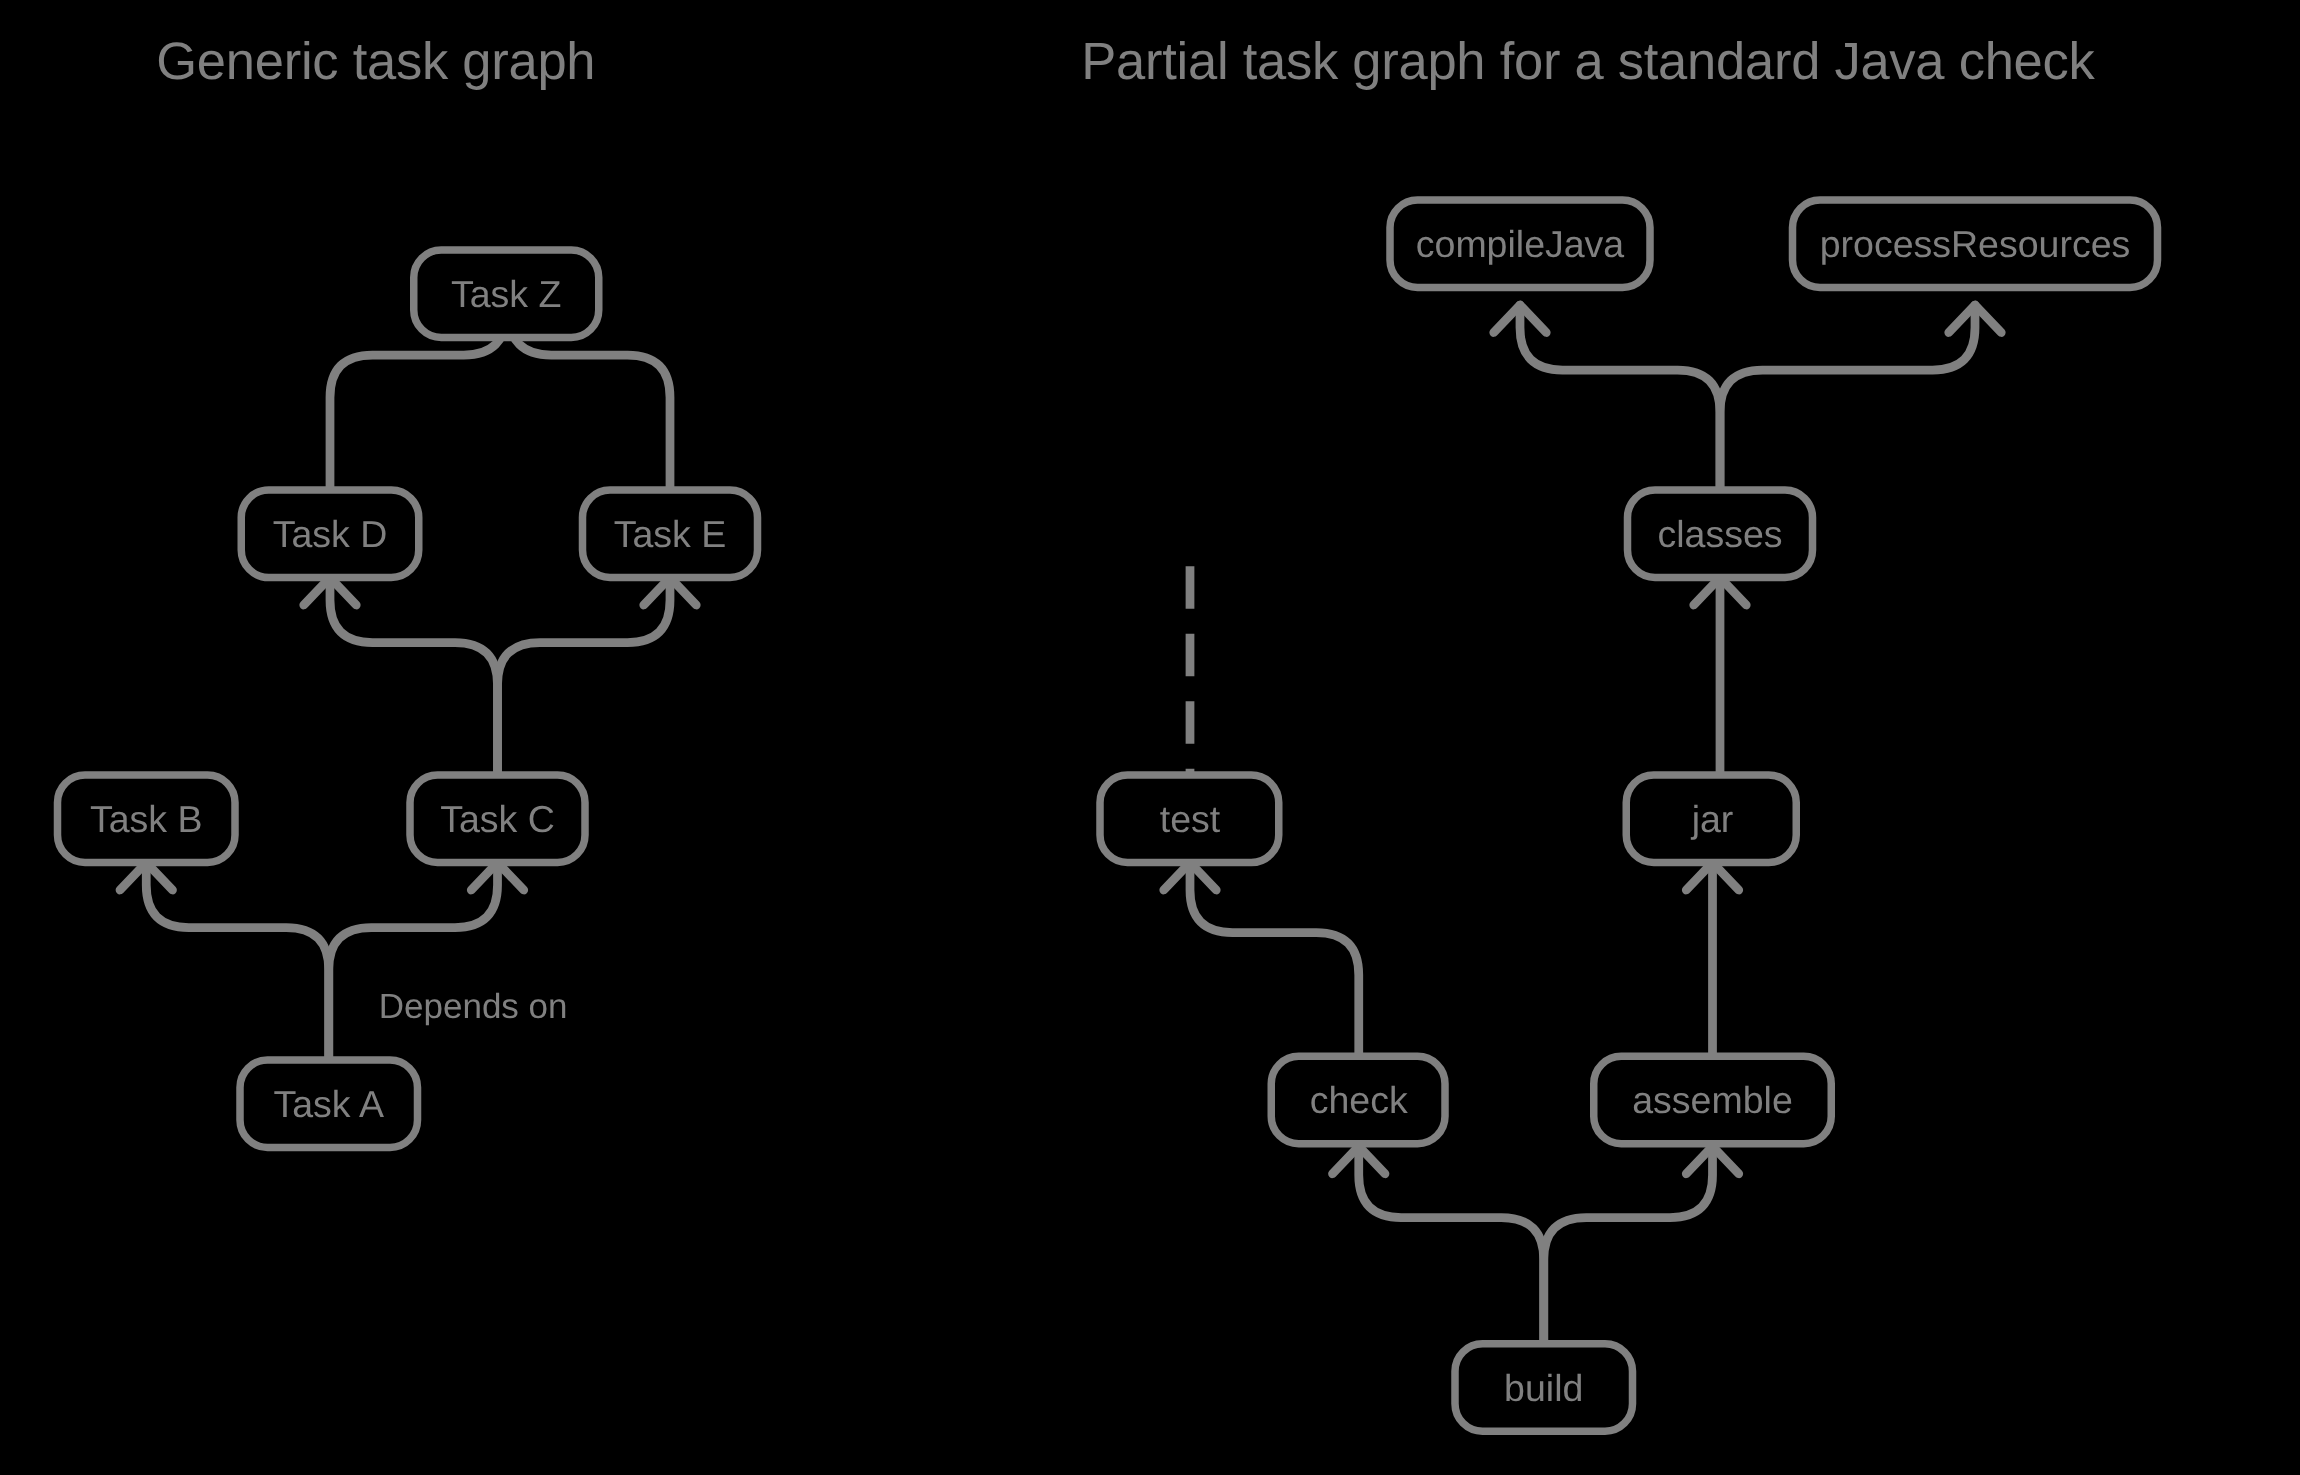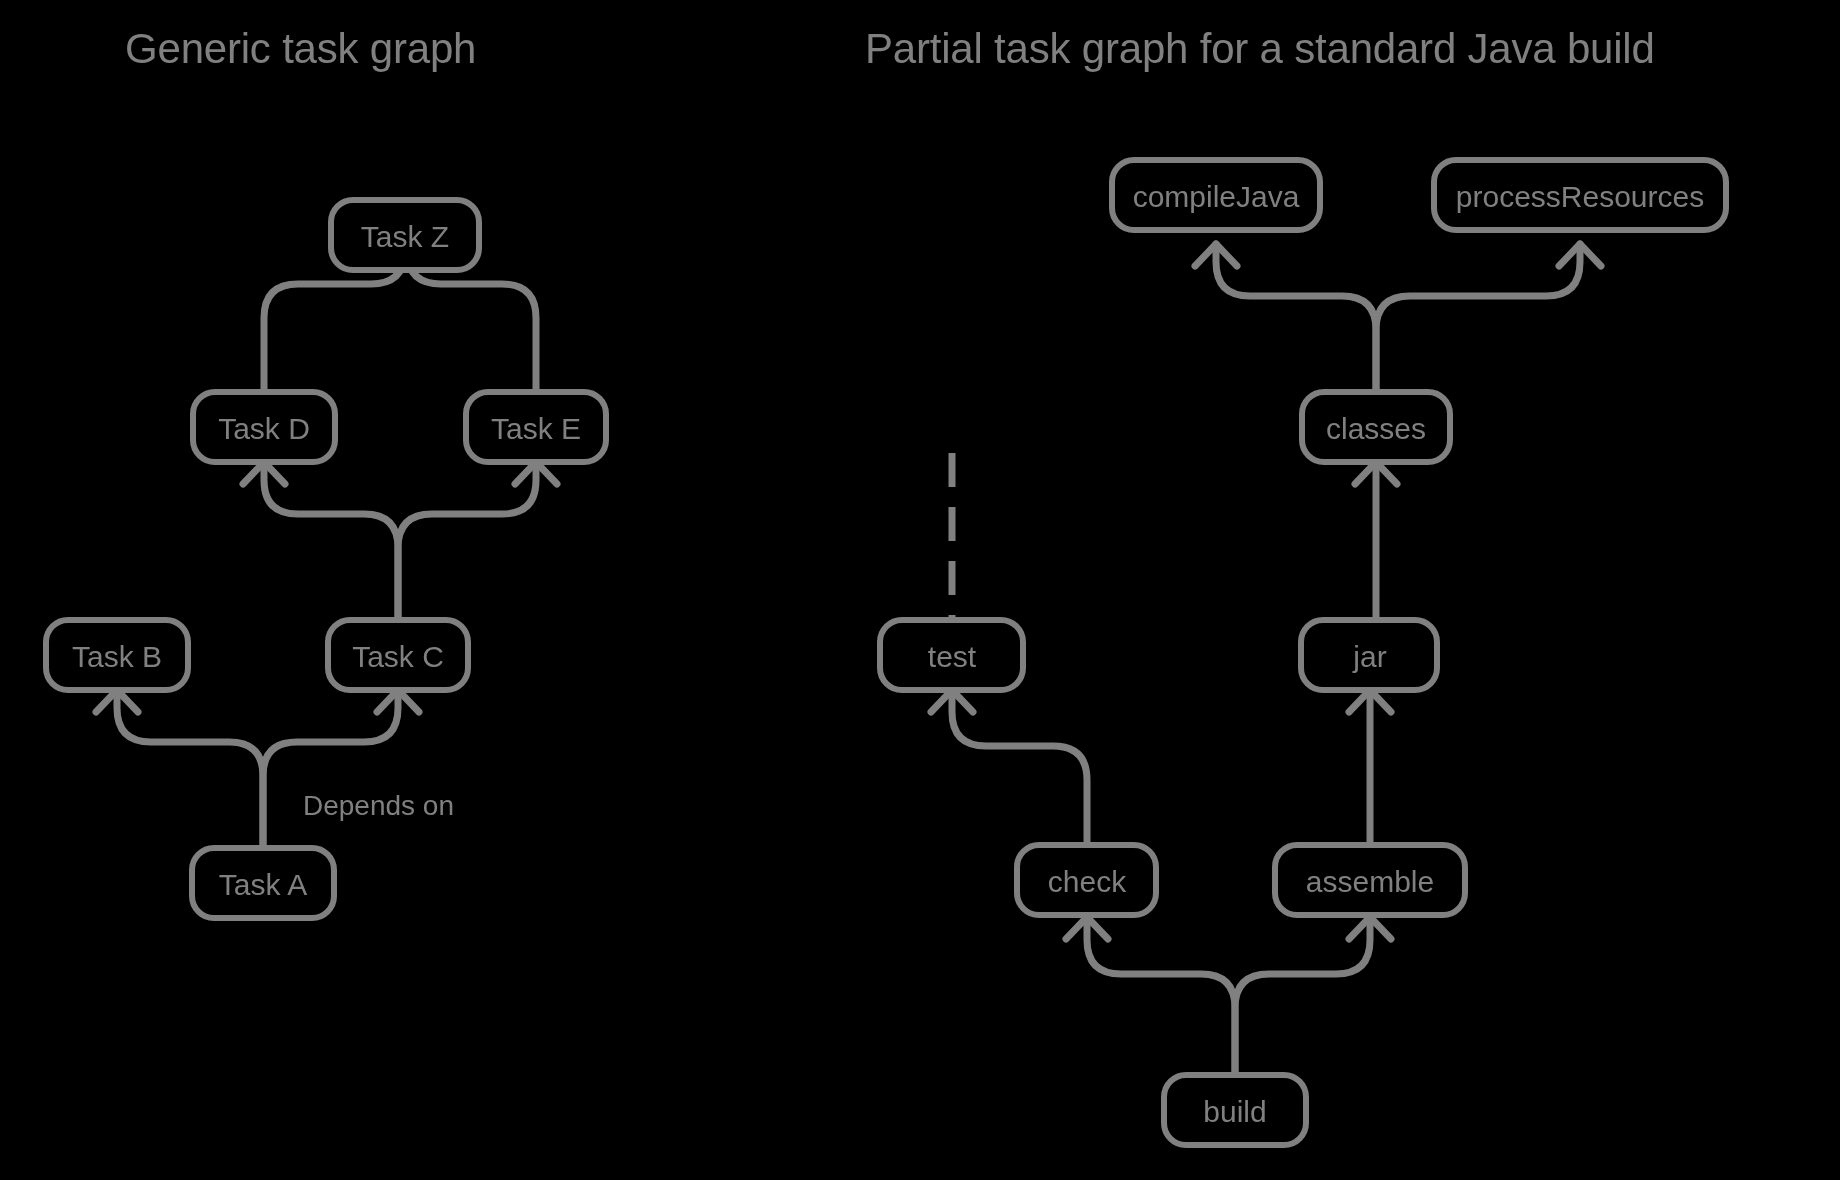--- a/index.html
+++ b/index.html
@@ -75,21 +75,21 @@
     dominant-baseline: central;
   }
 </style>
 </head>
 <body>
 
 <div id="page">
 
   <div class="title" id="title-left">Generic task graph</div>
 
-  <div class="title" id="title-right">Partial task graph for a standard Java build</div>
+  <div class="title" id="title-right">Partial task graph for a standard Java check</div>
 
   <svg class="graph" id="graph-svg" viewBox="0 0 1840 1180" xmlns="http://www.w3.org/2000/svg">
 
     <g>
 
       <g>
         <path class="edge" d="M 264,392 L 264,318 Q 264,284 298,284 L 371,284 Q 405,284 405,250 L 405,232"></path>
         <path class="arrowhead" d="M 384,254 L 405,232 L 426,254"></path>
       </g>
 

